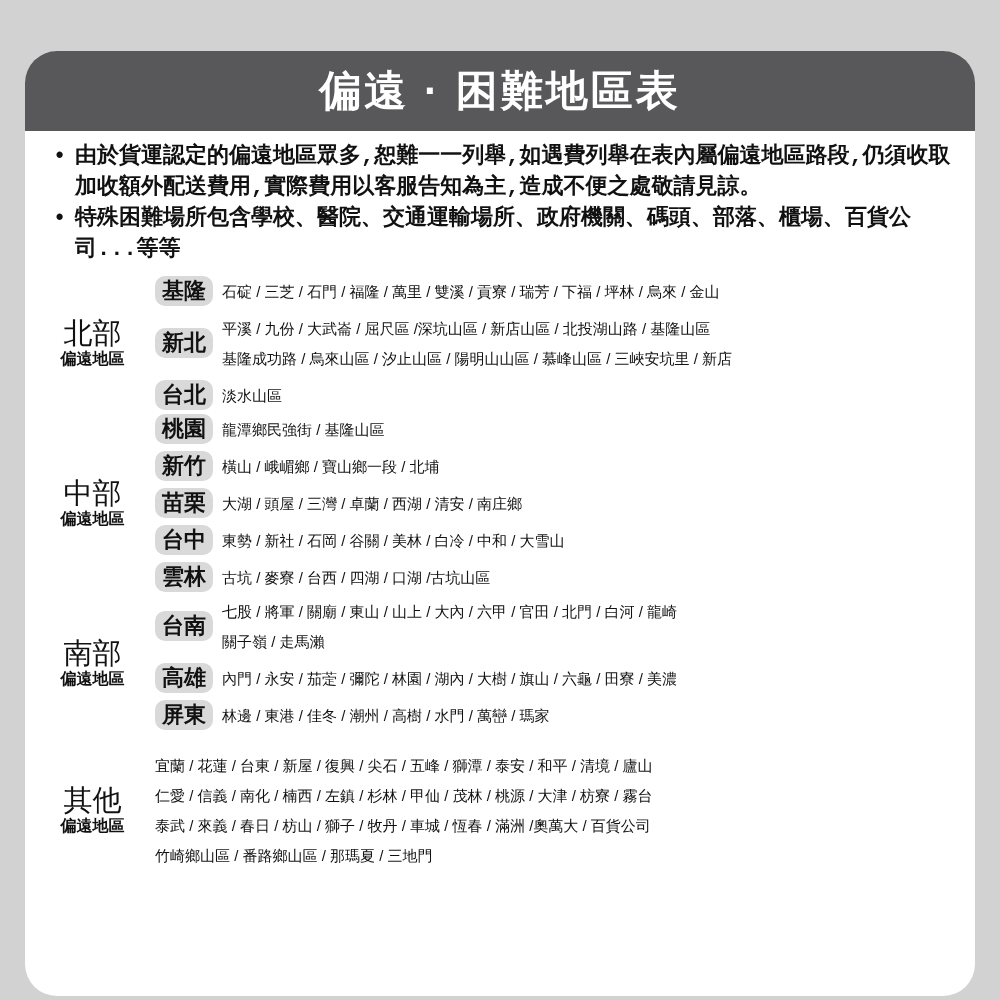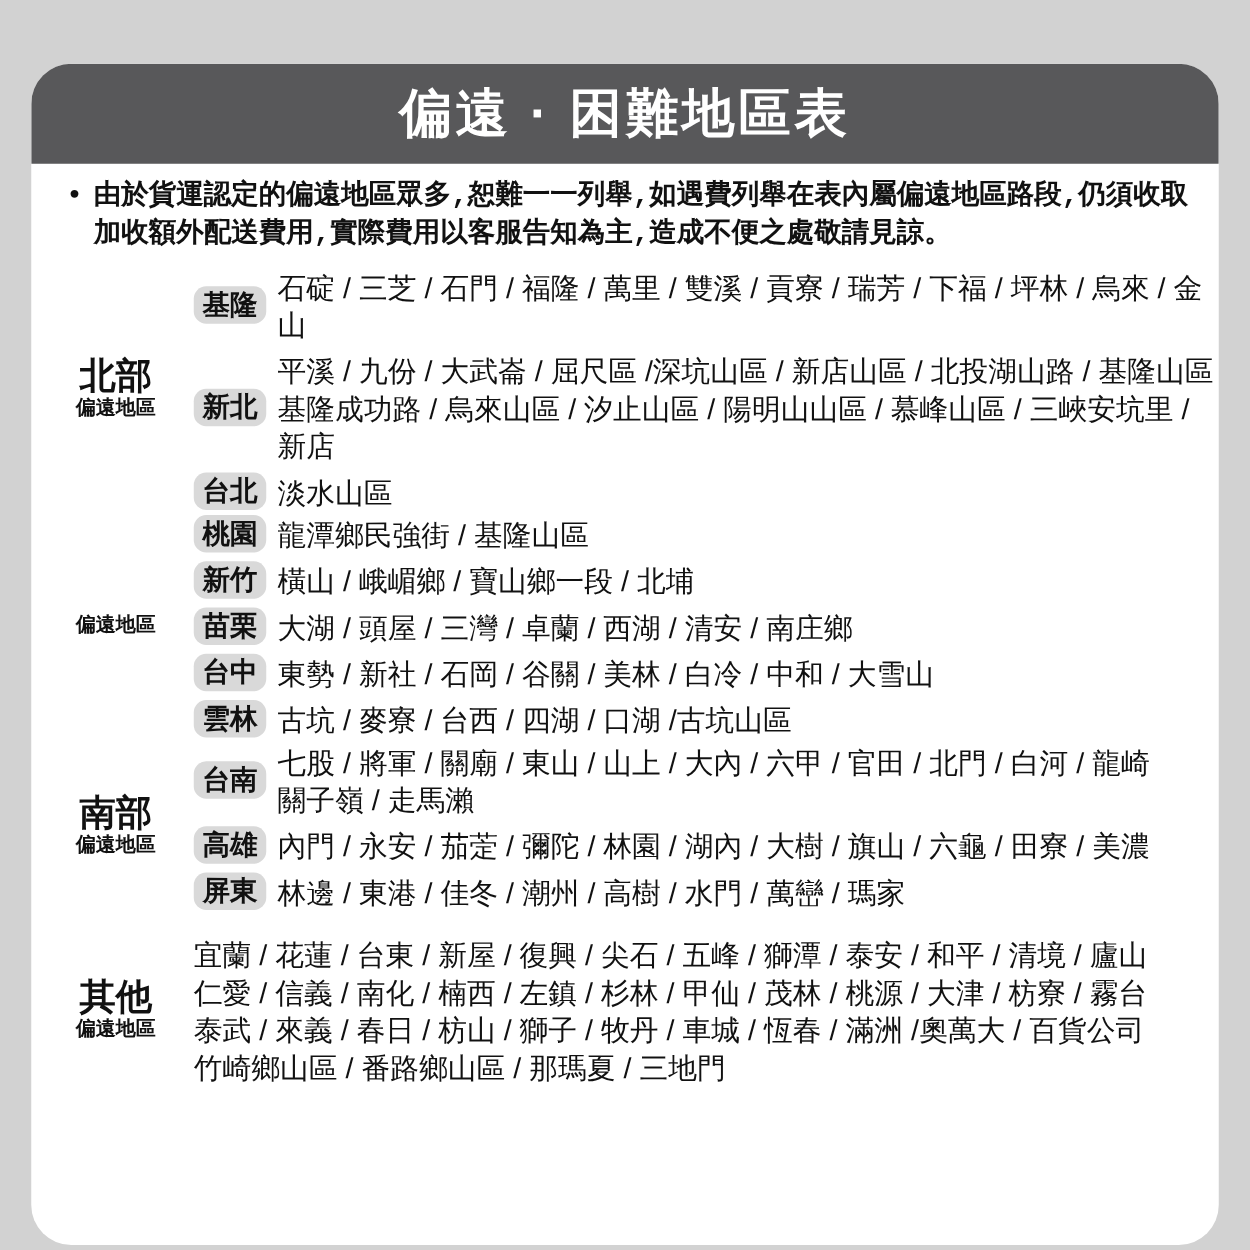--- a/index.html
+++ b/index.html
@@ -59,21 +59,21 @@
     margin-bottom:2px;
   }
   .section.other{margin-top:18px;}
   .sec-label{
     width:125px;
     flex-shrink:0;
     text-align:center;
   }
   .sec-name{
     font-size:29px;
-    font-weight:700;
+    font-weight:400;
     line-height:32px;
   }
   .sec-sub{
     font-size:16px;
     font-weight:700;
     line-height:20px;
   }
   .rows{
     display:flex;
     flex-direction:column;
@@ -89,36 +89,37 @@
     border-radius:10px;
     width:58px;
     height:30px;
     flex-shrink:0;
     display:flex;align-items:center;justify-content:center;
     font-size:22px;
     font-weight:700;
     margin-right:9px;
   }
   .row-text{
-    font-size:23px;
+    font-size:15px;
     line-height:30px;
     white-space:pre-line;
     padding-top:2px;
   }
 </style>
 </head>
 <body>
 
 <div class="card">
   <div class="header">
     <h1 class="title">偏遠 · 困難地區表</h1>
   </div>
 
   <ul class="notes">
     <li>由於貨運認定的偏遠地區眾多,恕難一一列舉,如遇費列舉在表內屬偏遠地區路段,仍須收取加收額外配送費用,實際費用以客服告知為主,造成不便之處敬請見諒。</li>
+    <li>特殊困難場所包含學校、醫院、交通運輸場所、政府機關、碼頭、部落、櫃場、百貨公司...等等</li>
   </ul>
 
   <div class="sections" id="sections">
       <div class="section">
         <div class="sec-label">
           <div class="sec-name">北部</div>
           <div class="sec-sub">偏遠地區</div>
         </div>
         <div class="rows">
           <div class="row">
@@ -131,20 +132,21 @@
 基隆成功路 / 烏來山區 / 汐止山區 / 陽明山山區 / 慕峰山區 / 三峽安坑里 / 新店</div>
           </div>
           <div class="row">
             <div class="chip">台北</div>
             <div class="row-text">淡水山區</div>
           </div>
         </div>
       </div>
       <div class="section">
         <div class="sec-label">
+          <div class="sec-name">中部</div>
           <div class="sec-sub">偏遠地區</div>
         </div>
         <div class="rows">
           <div class="row">
             <div class="chip">桃園</div>
             <div class="row-text">龍潭鄉民強街 / 基隆山區</div>
           </div>
           <div class="row">
             <div class="chip">新竹</div>
             <div class="row-text">橫山 / 峨嵋鄉 / 寶山鄉一段 / 北埔</div>

